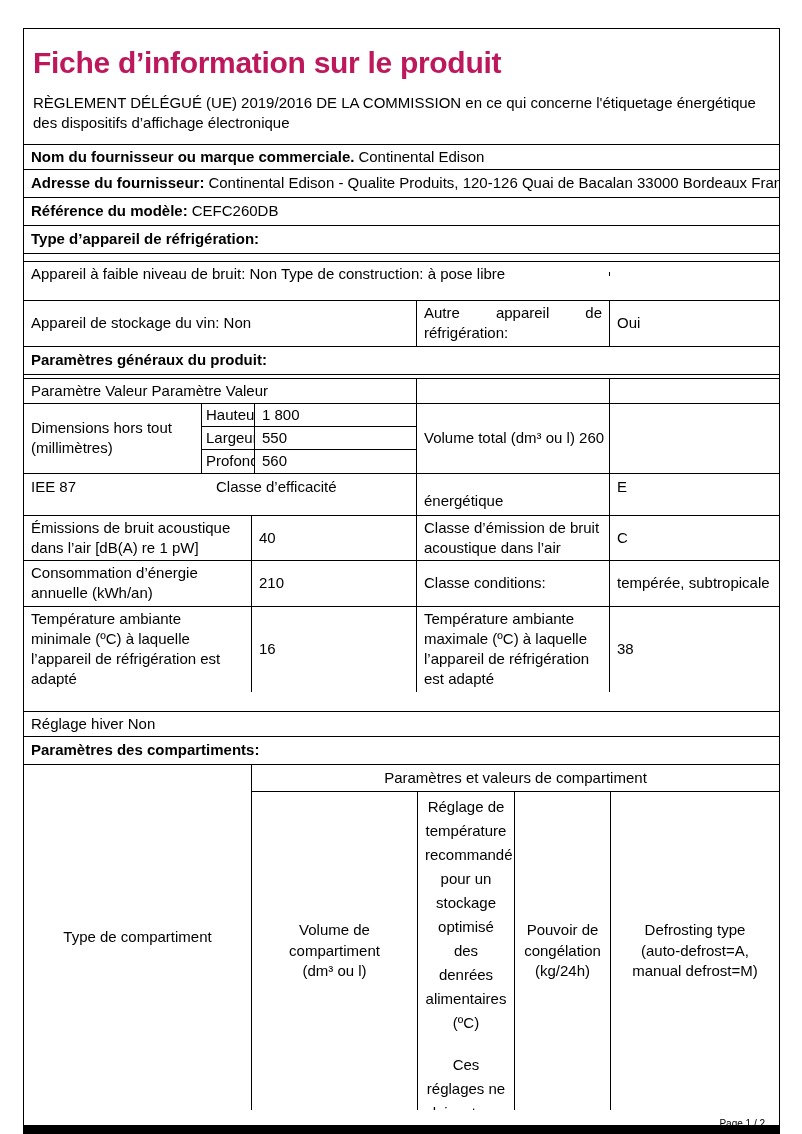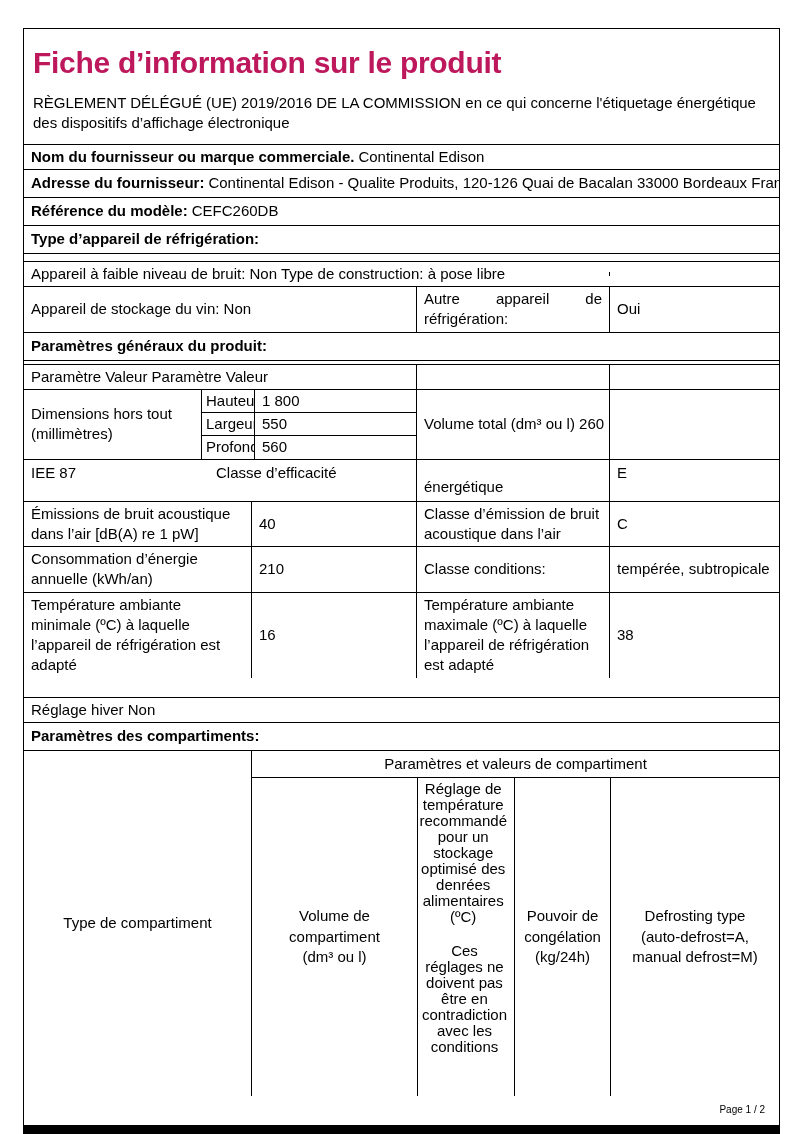--- a/index.html
+++ b/index.html
@@ -28,36 +28,36 @@
   .just { text-align: justify; }
   .nowrap { white-space: nowrap; overflow: hidden; }
   .clip { overflow: hidden; white-space: nowrap; padding-left: 4px; padding-right: 0; }
 
   .w585 { width: 585px; } .w392 { width: 392px; } .w227 { width: 227px; }
   .w215 { width: 215px; } .w193 { width: 193px; } .w177 { width: 177px; }
   .w165 { width: 165px; } .w97 { width: 97px; } .w96 { width: 96px; }
   .w52 { width: 52px; }
 
   .rh25 { min-height: 25px; } .rh28 { min-height: 28px; } .rh24 { min-height: 24px; align-items: center; }
-  .rh41 { min-height: 41px; } .rh22 { min-height: 22px; } .rh42 { min-height: 42px; }
+  .rh41 { min-height: 41px; margin-top: 14px; } .rh22 { min-height: 22px; } .rh42 { min-height: 42px; }
   .rh43 { min-height: 43px; } .rh86 { min-height: 86px; } .rh21 { min-height: 21px; margin-top: 19px; }
   .sp8 { height: 8px; } .sp4 { height: 4px; }
 
   .stack { display: flex; flex-direction: column; }
   .sub { display: flex; min-height: 22px; flex: 1; }
   .sub + .sub { border-top: 1px solid #000; }
   .sub .cell { padding-top: 1px; padding-bottom: 1px; }
 
   .iee-cell { display: block; padding: 3px 7px; line-height: 1.35; }
   .iee-gap { display: inline-block; width: 185px; }
 
   .block { height: 346px; overflow: hidden; }
   .ctitle { min-height: 26px; }
   .cols { display: flex; flex: 1; border-top: 1px solid #000; align-items: stretch; min-height: 0; }
-  .coltemp { line-height: 16px; align-items: flex-end; }
+  .coltemp { line-height: 24px; }
   .mt { margin-top: 18px; }
   .mw112 { max-width: 112px; align-self: center; }
   .mw132 { max-width: 132px; align-self: center; }
 
   .footer { margin-top: 8px; text-align: right; padding-right: 14px; font-size: 10px; }
   .bottom-bar { position: absolute; left: 23px; top: 1125px; width: 757px; height: 9px; background: #000; }
 </style>
 </head>
 <body>
 

